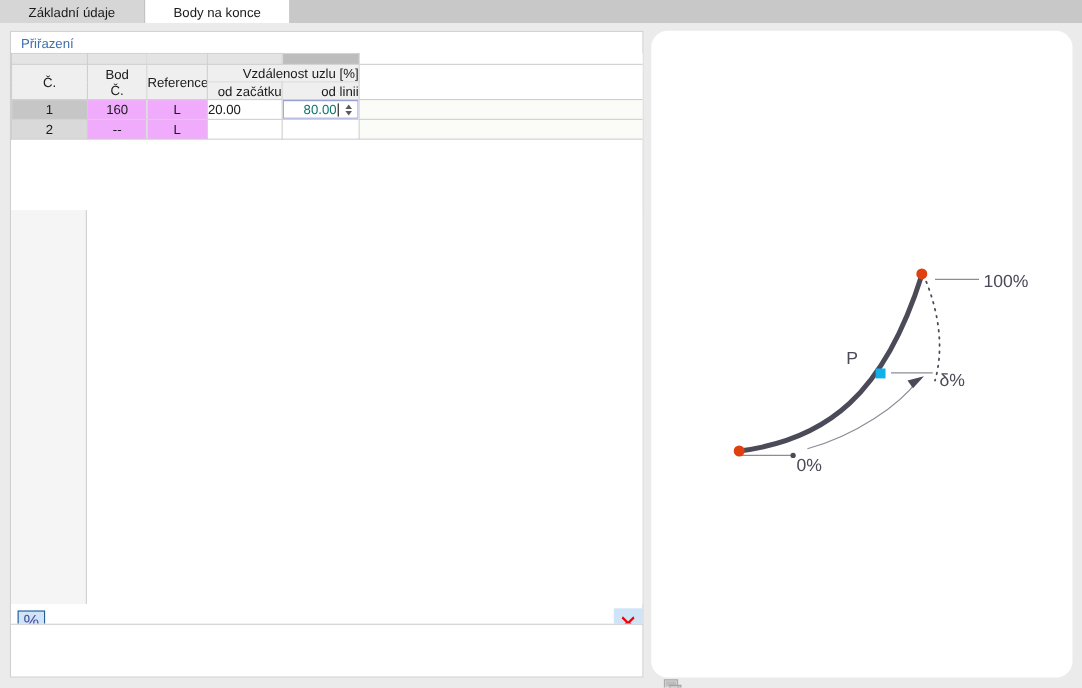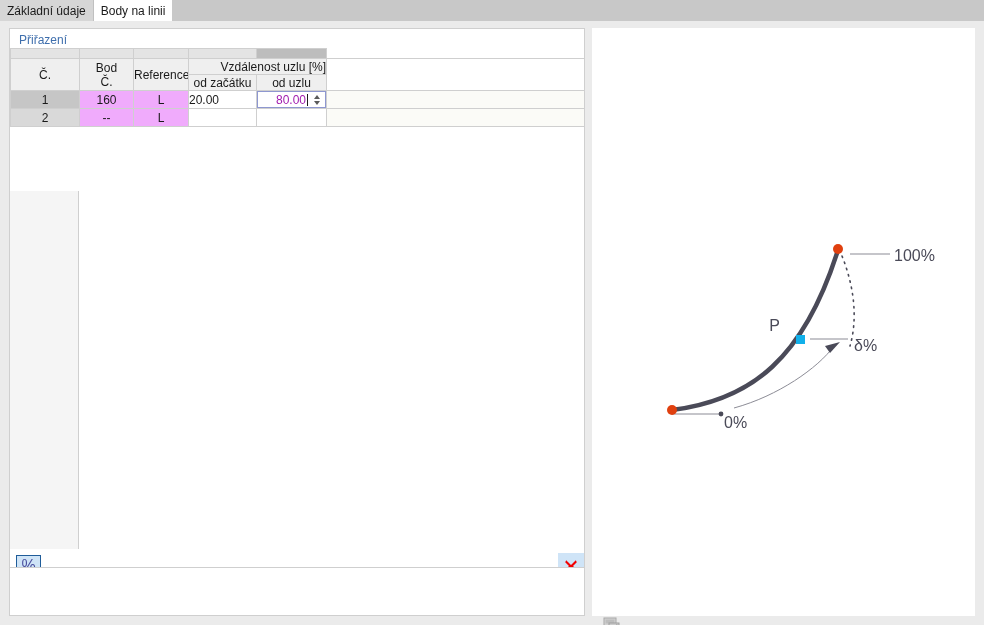--- a/index.html
+++ b/index.html
@@ -21,21 +21,21 @@
   .tabbar {
     position: absolute;
     left: 0; top: 0;
     width: 984px; height: 21px;
     background: #c8c8c8;
     display: flex;
     align-items: flex-end;
   }
   .tab {
     height: 21px;
-    padding: 0 7px;
+    padding: 0 26px;
     display: flex;
     align-items: center;
     font-size: 12px;
     color: #1a1a1a;
     box-sizing: border-box;
     white-space: nowrap;
   }
   .tab.inactive {
     background: #d6d6d6;
     border-right: 1px solid #c0c0c0;
@@ -138,21 +138,21 @@
   td.hdr-span2 {
     text-align: right;
   }
   .hdr td.hdr-empty {
     background: #ffffff;
     border-right: none;
   }
   .hdr-sub td {
     height: 16px;
     background: #efefef;
-    text-align: center;
+    text-align: right;
   }
 
   
   .data td {
     height: 18px;
     background: #f0abfc;
     text-align: center;
     vertical-align: middle;
   }
   .data td.rowhdr {
@@ -189,21 +189,21 @@
     border: 1px solid #8e97d0;
     box-sizing: border-box;
     background: #ffffff;
     display: flex;
     align-items: center;
     justify-content: flex-end;
     padding-right: 2px;
   }
   .edit-val {
     font-size: 12px;
-    color: #a21caf;
+    color: #0f766e;
   }
   .caret {
     display: inline-block;
     width: 1px;
     height: 12px;
     background: #1a1a1a;
     margin-left: 1px;
     vertical-align: middle;
   }
   .spin {
@@ -298,20 +298,21 @@
   }
 
   
   .diagram-panel {
     position: absolute;
     left: 592px;
     top: 7px;
     width: 383px;
     height: 588px;
     background: #ffffff;
+    border-radius: 15px;
   }
   .diagram-svg {
     position: absolute;
     left: 0; top: 0;
     width: 383px;
     height: 588px;
   }
   .copy-icon {
     position: absolute;
     left: 8px;
@@ -325,21 +326,21 @@
   }
 </style>
 </head>
 <body>
 
 <div class="tabbar">
   <div class="tab inactive">
     <span>Základní údaje</span>
   </div>
   <div class="tab active">
-    <span>Body na linii</span>
+    <span>Body na konce</span>
   </div>
   <div class="tabbar-rest"></div>
 </div>
 
 <div class="content">
 
   <div class="group-panel">
     <div class="group-title">Přiřazení</div>
 
     <div class="table-wrap">
@@ -369,21 +370,21 @@
             <div>Bod</div>
             <div>Č.</div>
           </td>
           <td rowspan="2">Reference</td>
           <td colspan="2" class="hdr-span2" style="height:16px">Vzdálenost uzlu [%]</td>
           <td rowspan="2" class="hdr-empty"></td>
         </tr>
 
         <tr class="hdr hdr-sub">
           <td>od začátku</td>
-          <td>od uzlu</td>
+          <td>od linii</td>
         </tr>
 
         <tr class="data">
           <td class="rowhdr rowhdr-sel">1</td>
           <td>160</td>
           <td>L</td>
           <td class="num">20.00</td>
           <td class="editing">
             <div class="edit-box">
               <span class="edit-val">80.00</span>

